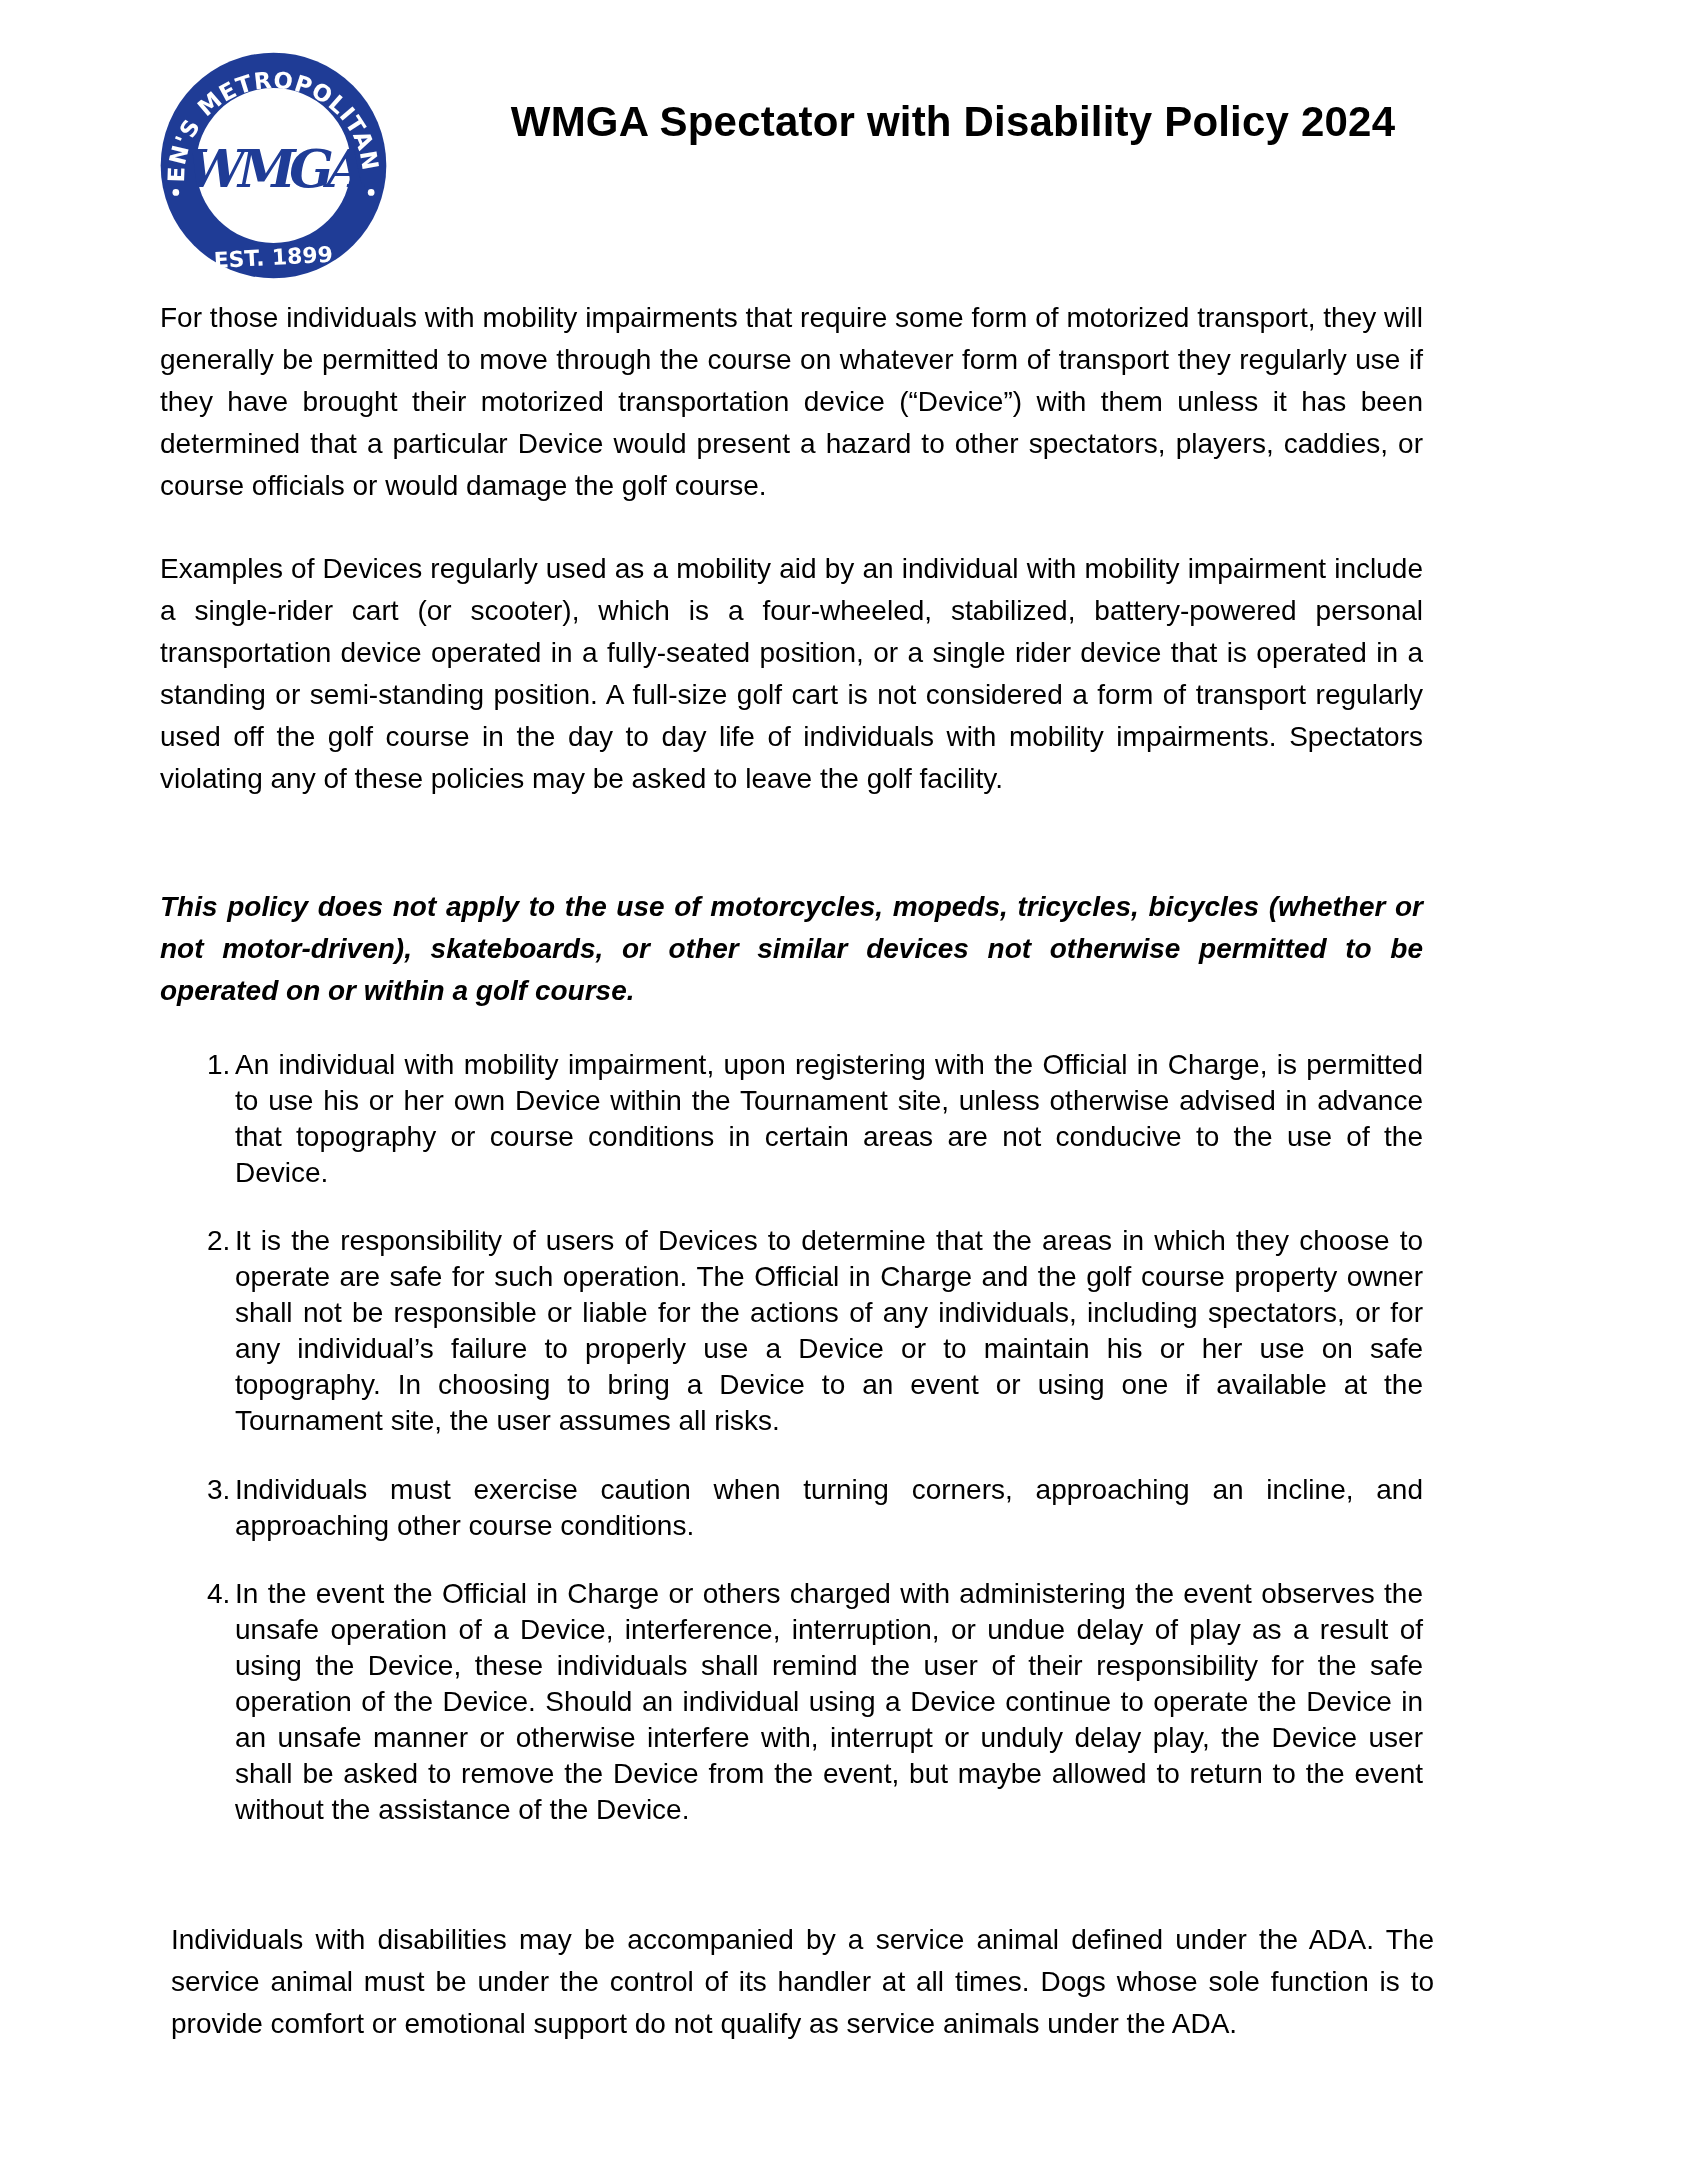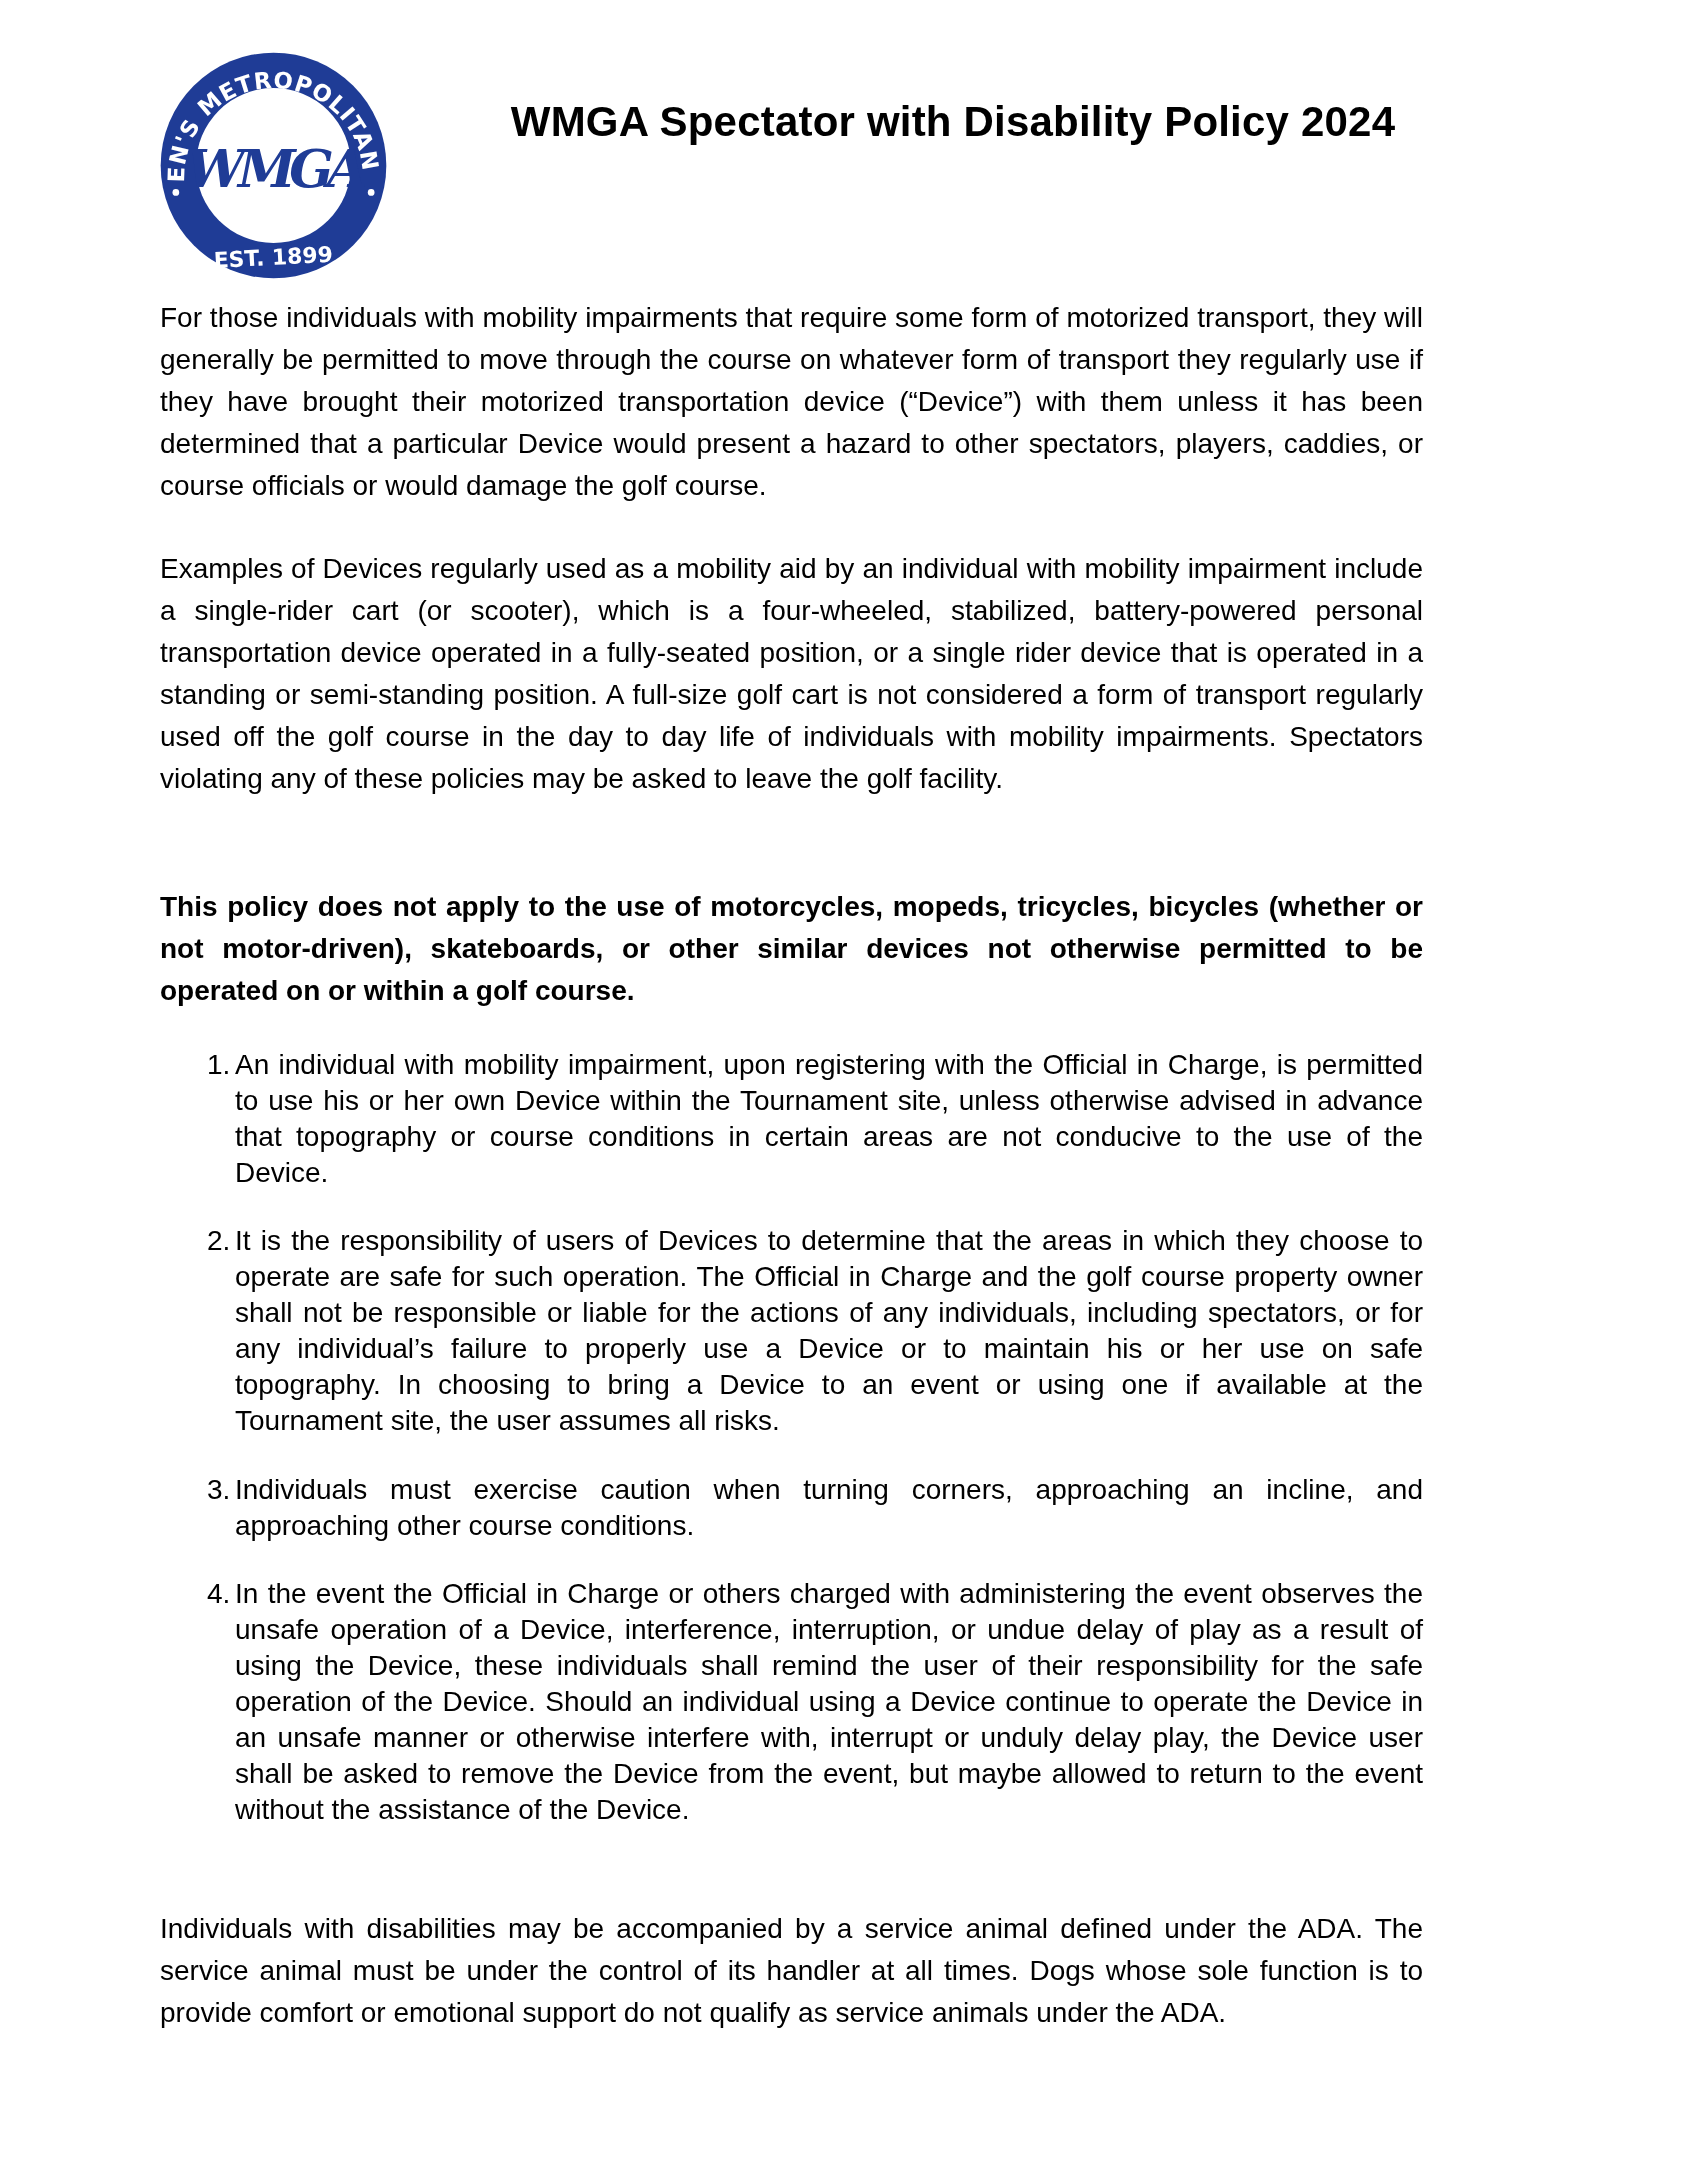--- a/index.html
+++ b/index.html
@@ -33,21 +33,21 @@
   <text x="136" y="254" text-anchor="middle" font-family="DejaVu Sans, sans-serif" font-size="26" font-weight="bold" fill="#ffffff" transform="rotate(-3 136 250)">EST. 1899</text>
   <text x="136" y="162" text-anchor="middle" font-family="DejaVu Serif, serif" font-style="italic" font-weight="bold" font-size="62" fill="#1f3c96" letter-spacing="-8">WMGA</text>
 </svg>
 
 <div class="title">WMGA Spectator with Disability Policy 2024</div>
 
 <p class="para" style="top:297px; margin:0;">For those individuals with mobility impairments that require some form of motorized transport, they will generally be permitted to move through the course on whatever form of transport they regularly use if they have brought their motorized transportation device (“Device”) with them unless it has been determined that a particular Device would present a hazard to other spectators, players, caddies, or course officials or would damage the golf course.</p>
 
 <p class="para" style="top:548px; margin:0;">Examples of Devices regularly used as a mobility aid by an individual with mobility impairment include a single-rider cart (or scooter), which is a four-wheeled, stabilized, battery-powered personal transportation device operated in a fully-seated position, or a single rider device that is operated in a standing or semi-standing position. A full-size golf cart is not considered a form of transport regularly used off the golf course in the day to day life of individuals with mobility impairments. Spectators violating any of these policies may be asked to leave the golf facility.</p>
 
-<p class="para bold" style="top:886px; margin:0;">This policy does not apply to the use of motorcycles, mopeds, tricycles, bicycles (whether or not motor-driven), skateboards, or other similar devices not otherwise permitted to be operated on or within a golf course.</p>
+<p class="para bold" style="top:886px; margin:0;font-style:italic;">This policy does not apply to the use of motorcycles, mopeds, tricycles, bicycles (whether or not motor-driven), skateboards, or other similar devices not otherwise permitted to be operated on or within a golf course.</p>
 
 <div class="list-item" style="top:1047px;">
   <span class="num">1.</span>
   <span class="txt">An individual with mobility impairment, upon registering with the Official in Charge, is permitted to use his or her own Device within the Tournament site, unless otherwise advised in advance that topography or course conditions in certain areas are not conducive to the use of the Device.</span>
 </div>
 
 <div class="list-item" style="top:1223px;">
   <span class="num">2.</span>
   <span class="txt">It is the responsibility of users of Devices to determine that the areas in which they choose to operate are safe for such operation. The Official in Charge and the golf course property owner shall not be responsible or liable for the actions of any individuals, including spectators, or for any individual’s failure to properly use a Device or to maintain his or her use on safe topography. In choosing to bring a Device to an event or using one if available at the Tournament site, the user assumes all risks.</span>
 </div>
@@ -55,14 +55,14 @@
 <div class="list-item" style="top:1472px;">
   <span class="num">3.</span>
   <span class="txt">Individuals must exercise caution when turning corners, approaching an incline, and approaching other course conditions.</span>
 </div>
 
 <div class="list-item" style="top:1576px;">
   <span class="num">4.</span>
   <span class="txt">In the event the Official in Charge or others charged with administering the event observes the unsafe operation of a Device, interference, interruption, or undue delay of play as a result of using the Device, these individuals shall remind the user of their responsibility for the safe operation of the Device. Should an individual using a Device continue to operate the Device in an unsafe manner or otherwise interfere with, interrupt or unduly delay play, the Device user shall be asked to remove the Device from the event, but maybe allowed to return to the event without the assistance of the Device.</span>
 </div>
 
-<p class="para" style="top:1908px; margin:0;">Individuals with disabilities may be accompanied by a service animal defined under the ADA. The service animal must be under the control of its handler at all times. Dogs whose sole function is to provide comfort or emotional support do not qualify as service animals under the ADA.</p>
+<p class="para" style="top:1908px; margin:11px;">Individuals with disabilities may be accompanied by a service animal defined under the ADA. The service animal must be under the control of its handler at all times. Dogs whose sole function is to provide comfort or emotional support do not qualify as service animals under the ADA.</p>
 
 
 </body></html>

